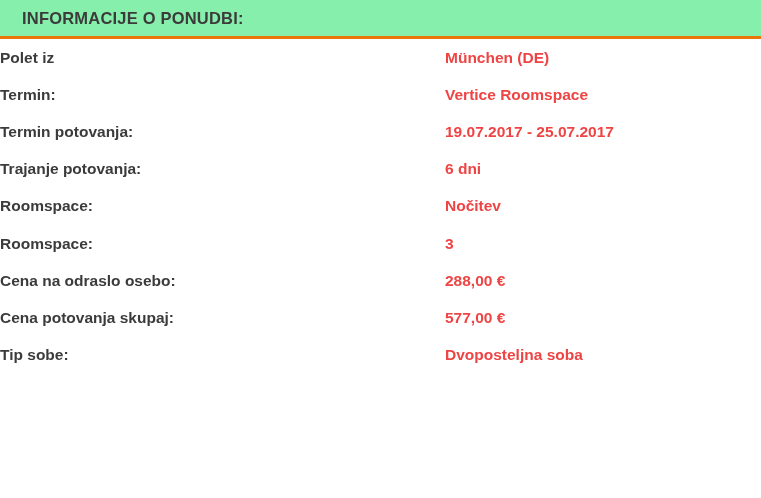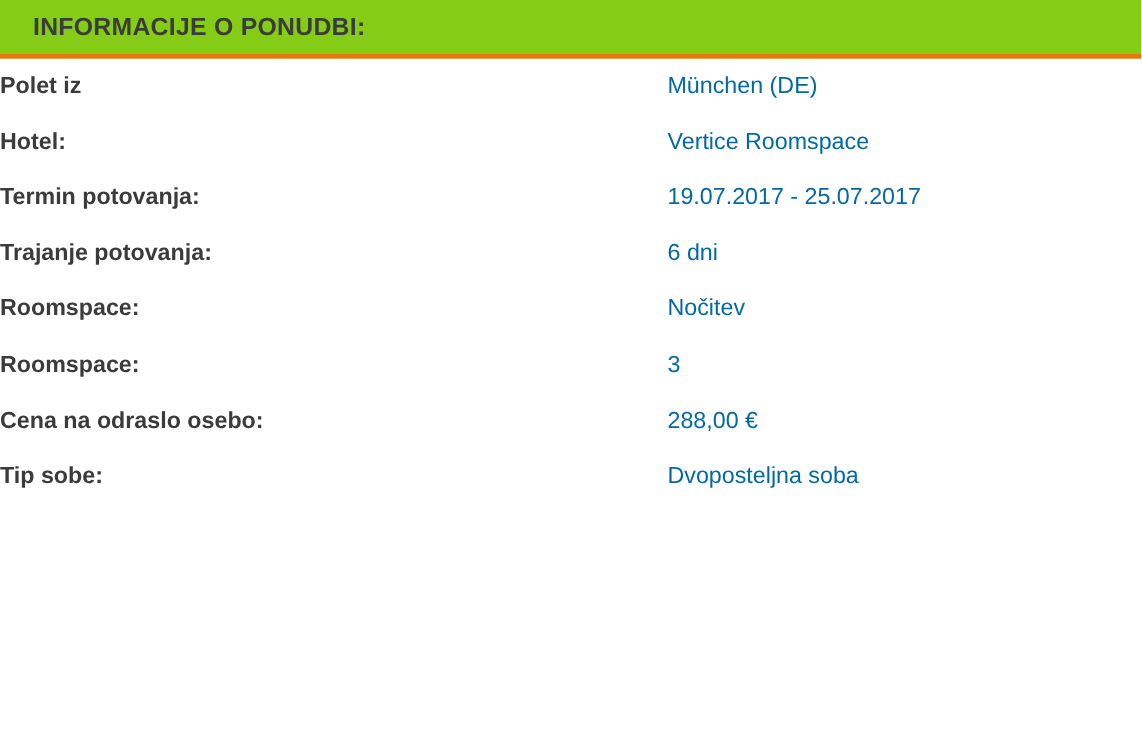--- a/index.html
+++ b/index.html
@@ -11,21 +11,21 @@
     width: 761px;
     height: 498px;
     font-family: "Liberation Sans", sans-serif;
     overflow: hidden;
   }
   .offer-panel {
     width: 761px;
     box-sizing: border-box;
   }
   .panel-header {
-    background: #84cc16;
+    background: #86efac;
     border-bottom: 3px solid #e8760a;
     height: 39px;
     display: flex;
     align-items: center;
     box-sizing: border-box;
   }
   .panel-header-title {
     font-size: 16.5px;
     font-weight: bold;
     color: #3b3b3b;
@@ -50,42 +50,42 @@
     padding-left: 22px;
     box-sizing: border-box;
     font-size: 15.5px;
     font-weight: bold;
     color: #3b3b3b;
     white-space: nowrap;
   }
   .cell-value {
     padding-left: 0;
     font-size: 15.5px;
-    font-weight: normal;
-    color: #0369a1;
+    font-weight: bold;
+    color: #ef4444;
     white-space: nowrap;
   }
 </style>
 </head>
 <body>
 
 <div class="offer-panel">
 
   <div class="panel-header">
     <span class="panel-header-title">INFORMACIJE O PONUDBI:</span>
   </div>
 
   <table class="info-table">
     <tbody>
       <tr>
         <td class="cell-label">Polet iz</td>
         <td class="cell-value">München (DE)</td>
       </tr>
       <tr>
-        <td class="cell-label">Hotel:</td>
+        <td class="cell-label">Termin:</td>
         <td class="cell-value">Vertice Roomspace</td>
       </tr>
       <tr>
         <td class="cell-label">Termin potovanja:</td>
         <td class="cell-value">19.07.2017 - 25.07.2017</td>
       </tr>
       <tr>
         <td class="cell-label">Trajanje potovanja:</td>
         <td class="cell-value">6 dni</td>
       </tr>
@@ -95,19 +95,23 @@
       </tr>
       <tr>
         <td class="cell-label">Roomspace:</td>
         <td class="cell-value">3</td>
       </tr>
       <tr>
         <td class="cell-label">Cena na odraslo osebo:</td>
         <td class="cell-value">288,00 €</td>
       </tr>
       <tr>
+        <td class="cell-label">Cena potovanja skupaj:</td>
+        <td class="cell-value">577,00 €</td>
+      </tr>
+      <tr>
         <td class="cell-label">Tip sobe:</td>
         <td class="cell-value">Dvoposteljna soba</td>
       </tr>
     </tbody>
   </table>
 
 </div>
 
 </body></html>

